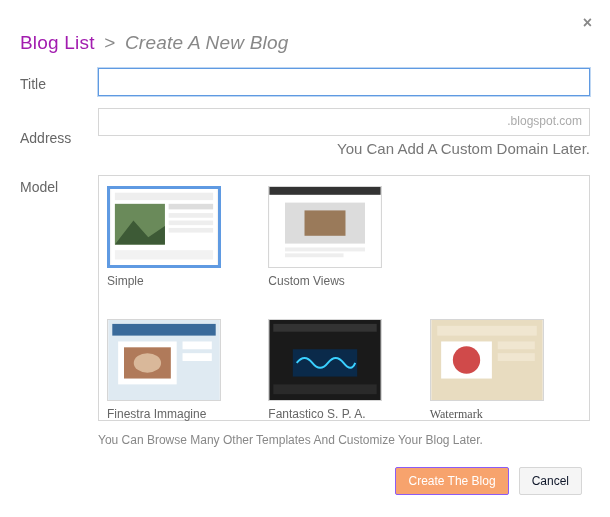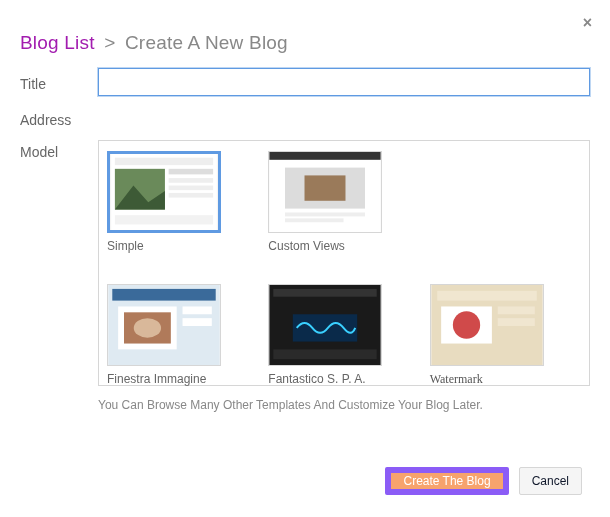--- a/index.html
+++ b/index.html
@@ -29,21 +29,21 @@
   .breadcrumb {
     font-size: 19px;
     color: #888;
     margin-top: 18px;
     margin-bottom: 14px;
     letter-spacing: 0.2px;
     font-weight: 400;
   }
   .breadcrumb .part1 { color:#a21caf; }
   .breadcrumb .sep { margin: 0 4px; color:#888;}
-  .breadcrumb .part2 { color:#888; }
+  .breadcrumb .part2 { color:#888;font-style:italic; }
   .row {
     display: flex;
     margin-bottom: 12px;
     align-items: center;
   }
   .label {
     flex: 0 0 78px;
     font-size: 14px;
     color: #666;
     padding-top: 4px;
@@ -133,21 +133,21 @@
     padding: 0 12px;
     font-size: 12px;
     border: 1px solid #d6d6d6;
     background: #f5f5f5;
     cursor: pointer;
     border-radius: 2px;
     color:#0f172a;
   }
   .btn.primary {
     background: #f7a36d;
-    border: 6px solid #8b5cf6;
+    border: 1px solid #8b5cf6;
     color: #fff;
   }
 
   
   .thumb svg { width:100%; height:100%; display:block; }
 </style>
 </head>
 <body>
 
 <div class="modal">
@@ -162,20 +162,27 @@
 
   <div class="row">
     <div class="label">Title</div>
     <div class="field-wrap">
       <input class="title-input" type="text" value="" style="">
     </div>
   </div>
 
   <div class="row">
     <div class="label">Address</div>
+    <div class="field-wrap">
+      <div class="address-wrap">
+        <input class="address-input" type="text" value="" style="">
+        <span class="suffix">.blogspot.com</span>
+      </div>
+      <div class="help-text">You Can Add A Custom Domain Later.</div>
+    </div>
   </div>
 
   <div class="row model-row">
     <div class="label">Model</div>
     <div class="field-wrap">
       <div class="templates-box">
         <div class="templates-grid">
 
           <div class="tmpl selected">
             <div class="thumb">

